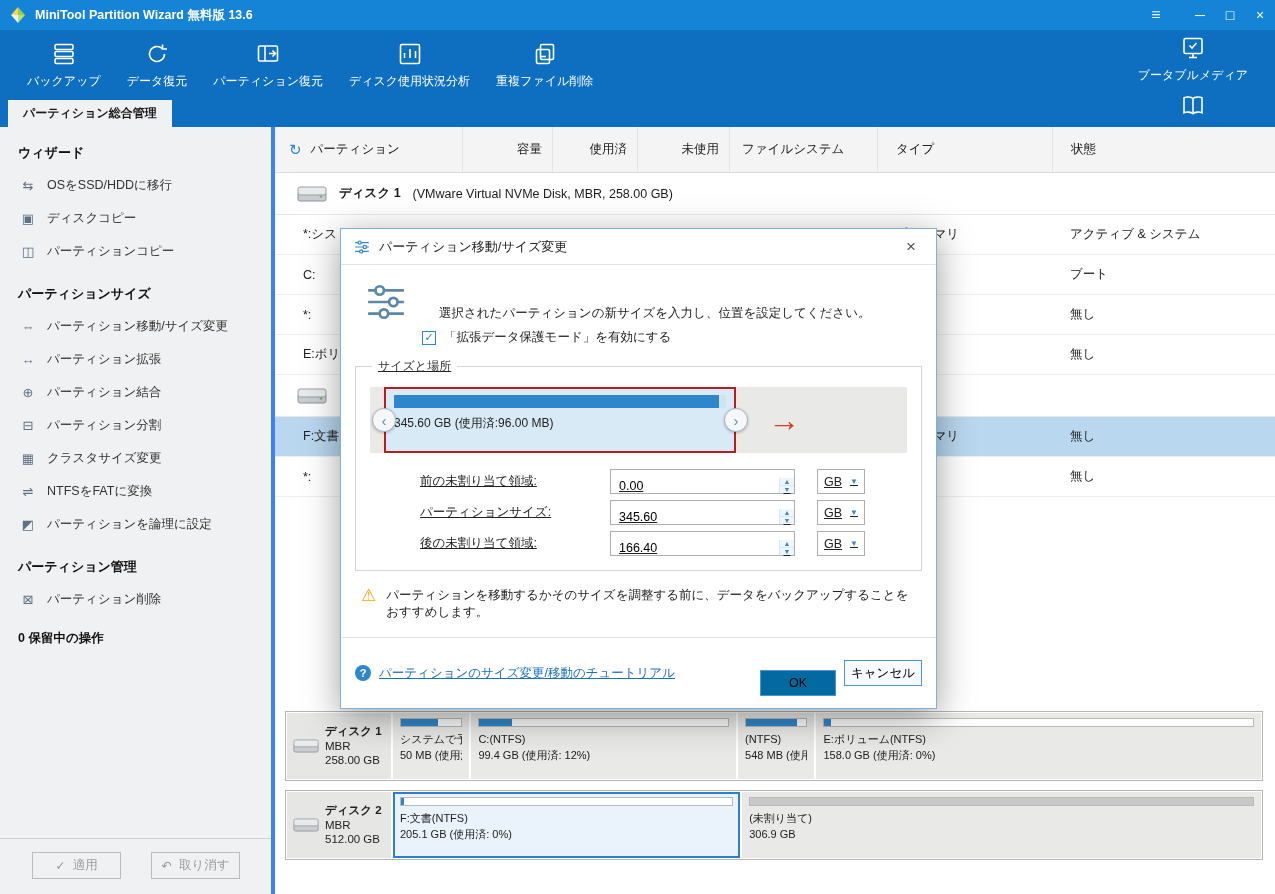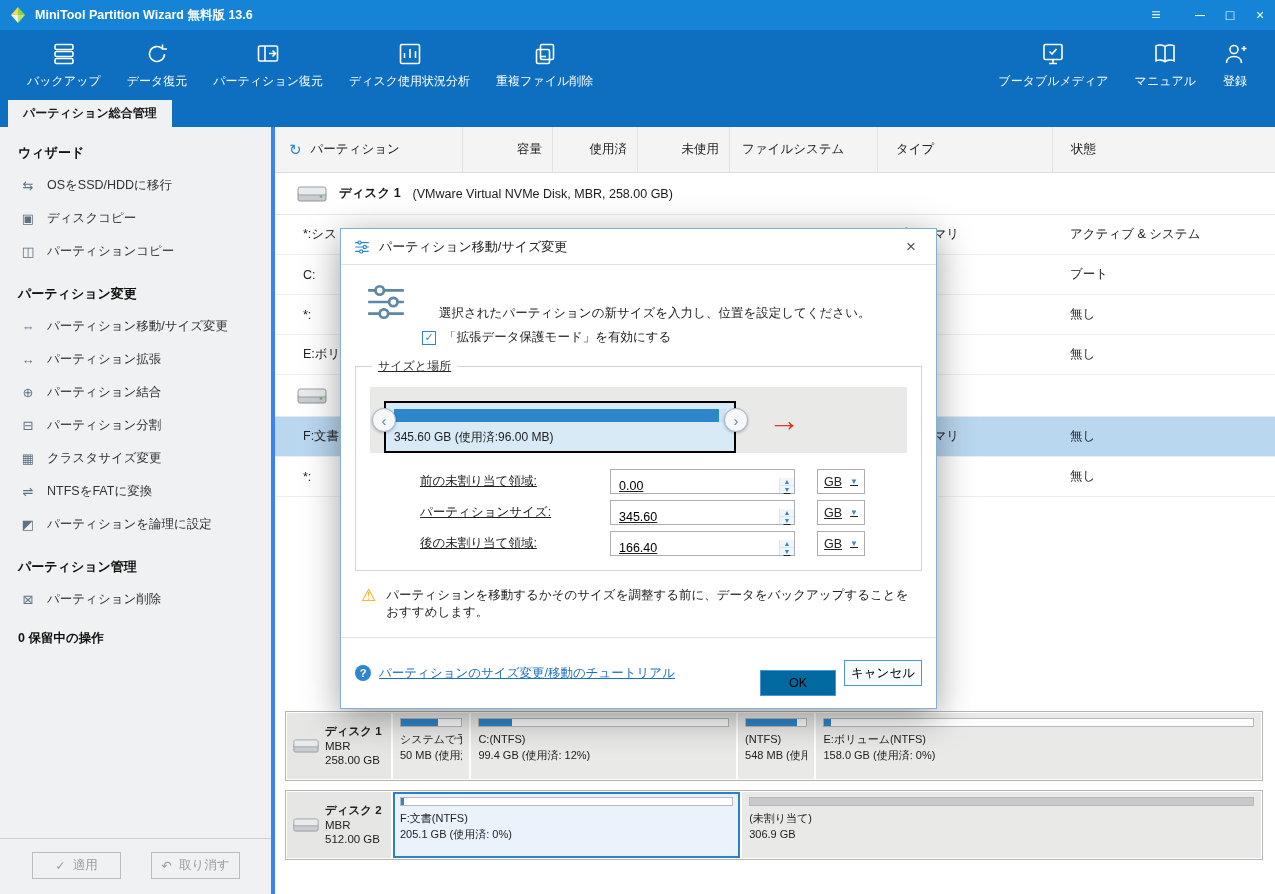--- a/index.html
+++ b/index.html
@@ -10,21 +10,21 @@
   .titlebar { height:30px; background:#1584d6; display:flex; align-items:center; color:#fff; padding-left:8px; }
   .logo { width:20px; height:20px; display:flex; align-items:center; justify-content:center; margin-right:7px; }
   .wtitle { font-size:12.5px; font-weight:bold; flex:1; }
   .wctl { width:30px; height:30px; display:flex; align-items:center; justify-content:center; font-size:14px; cursor:pointer; }
   .wctl.menu { margin-right:14px; opacity:.9; font-size:16px; }
 
   
   .toolbar { height:70px; background:#0e6fc0; display:flex; align-items:center; padding:0 14px; }
   .titem { display:flex; flex-direction:column; align-items:center; justify-content:center; gap:6px; padding:4px 13px; color:#fff; font-size:12px; cursor:pointer; height:100%; }
   .ticon { height:27px; display:flex; align-items:flex-end; }
-  .tb-right { margin-left:auto; display:flex; height:100%; }
+  .tb-right { margin-left:auto; display:flex; height:100%;flex-direction:column; }
 
   
   .tabrow { height:27px; background:#0e6fc0; display:flex; align-items:flex-end; padding-left:8px; }
   .tab.active { background:#f0f1f2; color:#1a1a1a; font-size:12px; font-weight:bold; height:27px; display:flex; align-items:center; padding:0 15px; cursor:pointer; }
 
   
   .content { display:flex; height:767px; background:#fff; }
 
   
   .sidebar { width:275px; background:#f0f1f2; border-right:4px solid #3b82f6; position:relative; flex-shrink:0; }
@@ -71,21 +71,21 @@
   .dlg-title { height:36px; display:flex; align-items:center; gap:9px; padding:0 13px; border-bottom:1px solid #e3e3e3; font-size:13px; }
   .dlg-close { margin-left:auto; color:#555; font-size:17px; cursor:pointer; width:24px; text-align:center; }
   .dlg-body { padding:10px 14px 0; }
   .intro { display:flex; gap:32px; padding:6px 10px 2px; align-items:flex-end; }
   .intro-text { padding-top:10px; line-height:1.5; }
   .chk-row { display:flex; align-items:center; gap:8px; padding:4px 0 10px 67px; cursor:pointer; }
   .cb { width:14px; height:14px; border:1px solid #2f87cb; background:#fff; display:flex; align-items:center; justify-content:center; font-size:11px; color:#2f87cb; flex-shrink:0; }
   fieldset { border:1px solid #d4d4d4; padding:8px 12px 14px; margin-top:2px;text-decoration:underline; }
   legend { font-size:12px; padding:0 6px; margin-left:4px; color:#333; }
   .slider { position:relative; height:66px; background:#e9e9e8; margin:4px 2px 16px; }
-  .part { position:absolute; left:14px; top:14px; bottom:0; width:352px; background:#d9eaf7; border:2px solid #000000; padding:6px 8px; cursor:ew-resize; }
+  .part { position:absolute; left:14px; top:0; bottom:0; width:352px; background:#d9eaf7; border:2px solid #b91c1c; padding:6px 8px; cursor:ew-resize; }
   .pbar { height:13px; background:#2f87cb; position:relative; }
   .pbar::after { content:""; position:absolute; right:0; top:0; bottom:0; width:7px; background:#cfe3f2; }
   .plabel { margin-top:7px; font-size:12px; }
   .handle { position:absolute; top:50%; transform:translateY(-50%); width:24px; height:24px; border-radius:50%; background:#f7f7f7; border:1px solid #9fb8cc; box-shadow:0 1px 3px rgba(0,0,0,.25); display:flex; align-items:center; justify-content:center; color:#4a90c8; font-size:15px; cursor:pointer; z-index:2; }
   .handle.l { left:2px; }
   .handle.r { left:354px; }
   .red-arrow { position:absolute; left:398px; top:50%; transform:translateY(-50%); color:#d93b20; font-size:32px; font-weight:bold; line-height:1; }
   .fields { display:flex; flex-direction:column; gap:6px; padding-left:52px; }
   .frow { display:flex; align-items:center; height:25px; }
   .flabel { width:190px; }
@@ -221,21 +221,21 @@
     </div>
     <div class="side-item">
       <span class="sic">▣</span>
       <span>ディスクコピー</span>
     </div>
     <div class="side-item">
       <span class="sic">◫</span>
       <span>パーティションコピー</span>
     </div>
 
-    <div class="sec-title">パーティション変更</div>
+    <div class="sec-title">パーティションサイズ</div>
     <div class="side-item">
       <span class="sic">⇔</span>
       <span>パーティション移動/サイズ変更</span>
     </div>
     <div class="side-item">
       <span class="sic">↔</span>
       <span>パーティション拡張</span>
     </div>
     <div class="side-item">
       <span class="sic">⊕</span>

